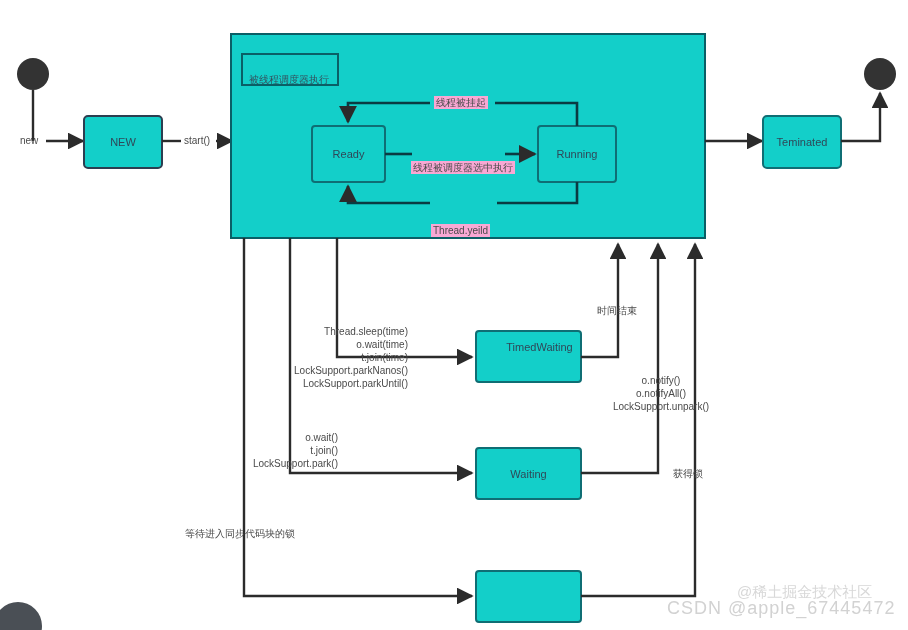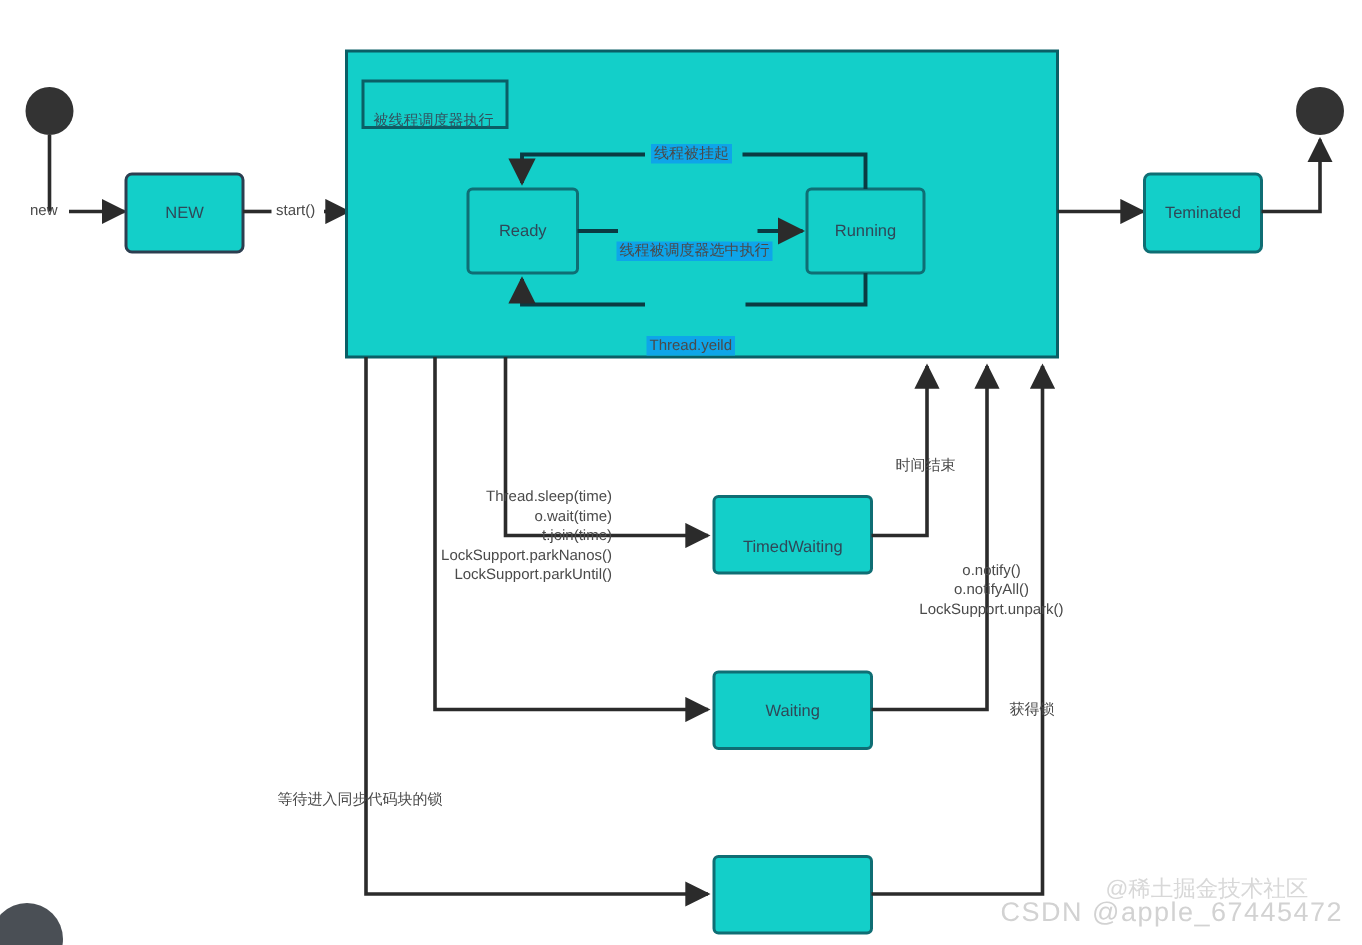--- a/index.html
+++ b/index.html
@@ -41,21 +41,21 @@
   }
   .edge-label {
     position: absolute;
     font-family: "Liberation Sans", sans-serif;
     font-size: 10px;
     color: #4a4a4a;
     white-space: nowrap;
     line-height: 13px;
   }
   .edge-label.boxed {
-    background: #0ea5e9;
+    background: #f9a8d4;
     padding: 0 2px;
   }
   .edge-label.multi {
     text-align: right;
     white-space: pre;
   }
   .edge-label.multi-center {
     text-align: center;
     white-space: pre;
   }
@@ -153,21 +153,21 @@
   </svg>
 
   <div class="node-label state-node-text" style="left:84px; top:116px; width:78px; height:52px;">NEW</div>
 
   <div class="node-label state-node-text" style="left:312px; top:126px; width:73px; height:56px;">Ready</div>
 
   <div class="node-label state-node-text" style="left:538px; top:126px; width:78px; height:56px;">Running</div>
 
   <div class="node-label state-node-text" style="left:763px; top:116px; width:78px; height:52px;">Teminated</div>
 
-  <div class="node-label state-node-text" style="left:476px; top:339px; width:105px; height:51px;">TimedWaiting</div>
+  <div class="node-label state-node-text" style="left:476px; top:321px; width:105px; height:51px;padding-left:11px;">TimedWaiting</div>
 
   <div class="node-label state-node-text" style="left:476px; top:448px; width:105px; height:51px;text-align:right;">Waiting</div>
 
 
   <div class="group-caption" style="left:242px; top:64px; width:96px; height:31px;">被线程调度器执行</div>
 
   <div class="edge-label" style="left:20px; top:134px;">new</div>
 
   <div class="edge-label" style="left:184px; top:134px;">start()</div>
 
@@ -176,20 +176,23 @@
   <div class="edge-label boxed" style="left:411px; top:133px;margin-top:28px;">线程被调度器选中执行</div>
 
   <div class="edge-label boxed" style="left:431px; top:196px;margin-top:28px;">Thread.yeild</div>
 
   <div class="edge-label multi" style="left:287px; top:325px; width:121px;">Thread.sleep(time)
 o.wait(time)
 t.join(time)
 LockSupport.parkNanos()
 LockSupport.parkUntil()</div>
 
+  <div class="edge-label multi" style="left:243px; top:431px; width:95px;">o.wait()
+t.join()
+LockSupport.park()</div>
 
   <div class="edge-label" style="left:185px; top:527px;">等待进入同步代码块的锁</div>
 
   <div class="edge-label" style="left:597px; top:304px;">时间结束</div>
 
   <div class="edge-label multi-center" style="left:606px; top:374px; width:110px;">o.notify()
 o.notifyAll()
 LockSupport.unpark()</div>
 
   <div class="edge-label" style="left:673px; top:467px;">获得锁</div>

